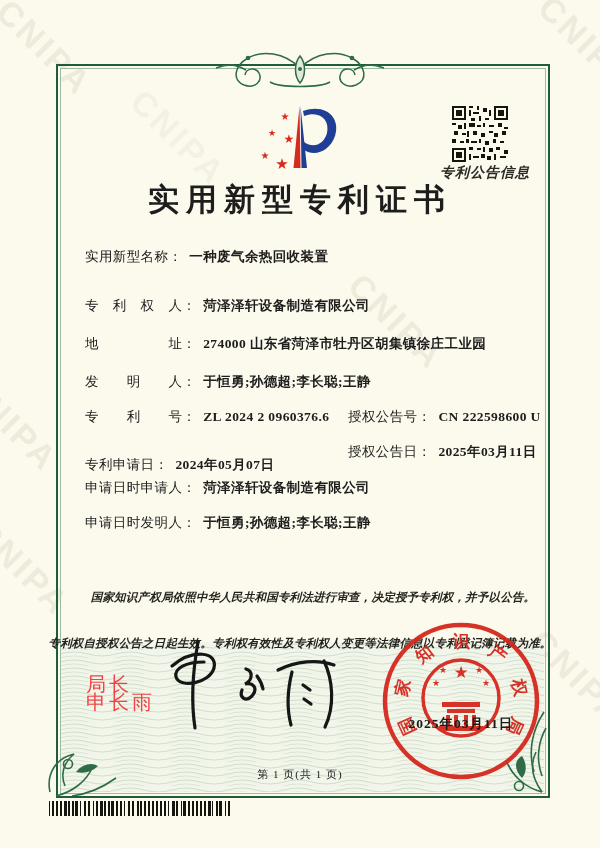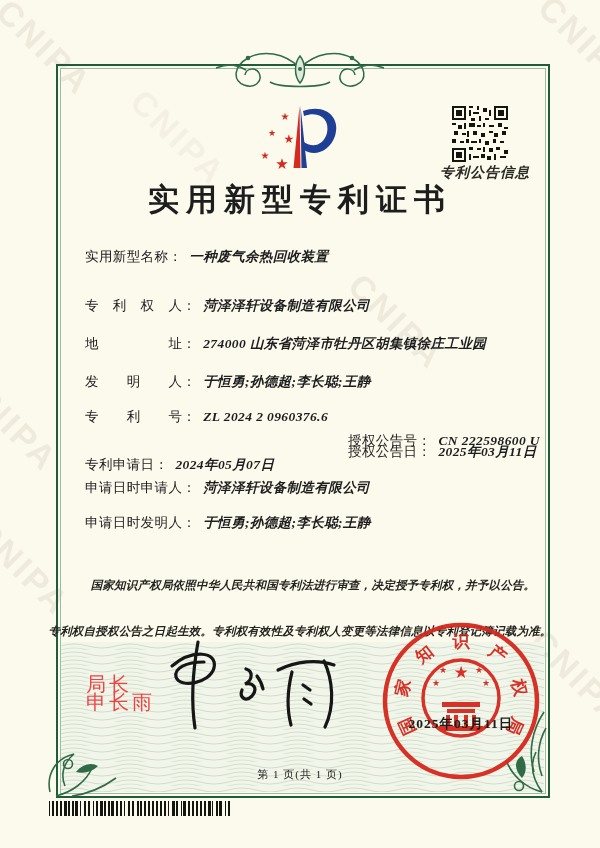--- a/index.html
+++ b/index.html
@@ -25,25 +25,25 @@
   .cert-no{position:absolute;left:75px;top:100px;font-size:13.5px;letter-spacing:1.5px;}
   .logo{position:absolute;left:254px;top:102px;width:92px;height:72px;}
   .qr{position:absolute;left:452px;top:106px;width:56px;height:56px;}
   .qr-caption{position:absolute;left:430px;top:164px;width:110px;text-align:center;
     font-size:14px;font-style:italic;font-weight:600;letter-spacing:1px;color:#2b2b25;}
   .title{position:absolute;left:0;right:0;top:179px;text-align:center;
     font-size:31px;font-weight:bold;letter-spacing:7px;}
   
   .row{position:absolute;left:85px;font-size:13.5px;letter-spacing:.4px;white-space:nowrap;}
   .row .lab{font-weight:400;}
-  .row .val{font-weight:600;margin-left:7px;font-style:italic;}
+  .row .val{font-weight:600;margin-left:7px;}
   .row.col2{left:348px;}
   
   .st{position:absolute;left:0;right:0;text-align:center;font-style:italic;font-weight:600;
-    font-size:11.5px;letter-spacing:.2px;white-space:nowrap;color:#24241f;}
+    font-size:11.5px;letter-spacing:.2px;white-space:nowrap;color:#24241f;margin-top:12px;}
   
   .director{position:absolute;left:86px;font-size:20px;font-weight:normal;letter-spacing:3px;
     font-family:"Liberation Sans","DejaVu Sans",sans-serif;color:#ef4444;}
   .signature{position:absolute;left:158px;top:636px;width:195px;height:98px;}
   .seal{position:absolute;left:376px;top:616px;width:170px;height:170px;opacity:.95;}
   .page-info{position:absolute;left:0;right:0;top:767px;text-align:center;font-size:11px;letter-spacing:1px;}
   .barcode{
     position:absolute;left:48px;top:801px;width:184px;height:15px;
     background-image:
       repeating-linear-gradient(90deg,#FCF9ED 0 1px,transparent 1px 11px),
@@ -209,21 +209,21 @@
   </div>
   <div class="row" style="top:335px;">
     <span class="lab">地　　　　　址：</span><span class="val">274000 山东省菏泽市牡丹区胡集镇徐庄工业园</span>
   </div>
   <div class="row" style="top:373px;">
     <span class="lab">发　　明　　人：</span><span class="val">于恒勇;孙德超;李长聪;王静</span>
   </div>
   <div class="row" style="top:408px;">
     <span class="lab">专　　利　　号：</span><span class="val">ZL 2024 2 0960376.6</span>
   </div>
-  <div class="row col2" style="top:432px;">
+  <div class="row col2" style="top:408px;">
     <span class="lab">授权公告号：</span><span class="val">CN 222598600 U</span>
   </div>
   <div class="row" style="top:456px;">
     <span class="lab">专利申请日：</span><span class="val">2024年05月07日</span>
   </div>
   <div class="row col2" style="top:443px;">
     <span class="lab">授权公告日：</span><span class="val">2025年03月11日</span>
   </div>
   <div class="row" style="top:479px;">
     <span class="lab">申请日时申请人：</span><span class="val">菏泽泽轩设备制造有限公司</span>

